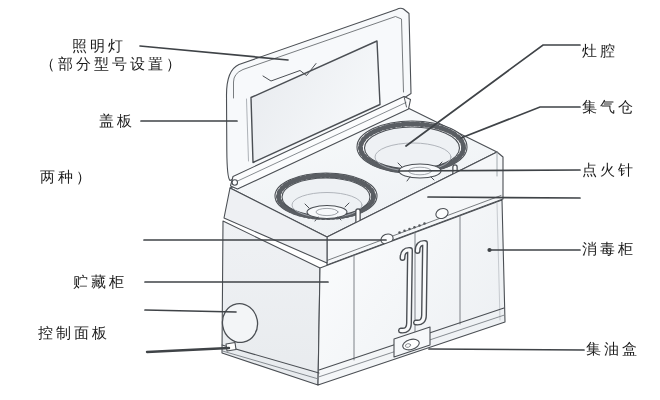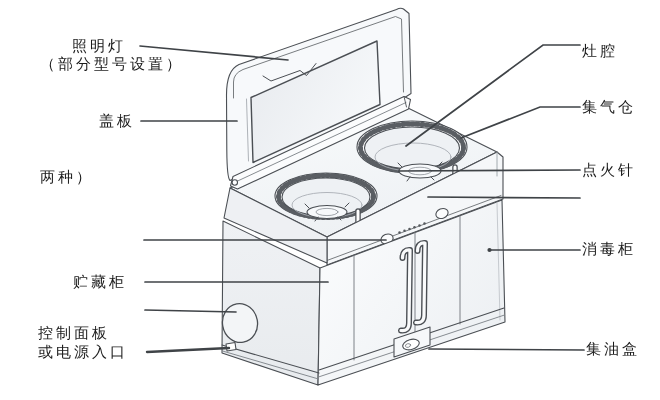--- a/index.html
+++ b/index.html
@@ -140,21 +140,20 @@
       <path d="M584,350 L429,349"></path>
     </g>
   </svg>
 
   <div class="lbl" style="left:72px;top:38px;">照明灯</div>
   <div class="lbl" style="left:40px;top:56px;">（部分型号设置）</div>
   <div class="lbl" style="left:99px;top:113px;">盖板</div>
   <div class="lbl" style="left:40px;top:169px;">两种）</div>
   <div class="lbl" style="left:73px;top:274px;">贮藏柜</div>
   <div class="lbl" style="left:38px;top:325px;">控制面板</div>
-  <div class="lbl" style="left:38px;top:344px;">或电源入口</div>
 
   <div class="lbl" style="left:582px;top:43px;">灶腔</div>
   <div class="lbl" style="left:582px;top:99px;">集气仓</div>
   <div class="lbl" style="left:582px;top:162px;">点火针</div>
   <div class="lbl" style="left:582px;top:241px;">消毒柜</div>
   <div class="lbl" style="left:586px;top:341px;">集油盒</div>
 
 </div>
 
 </body></html>

